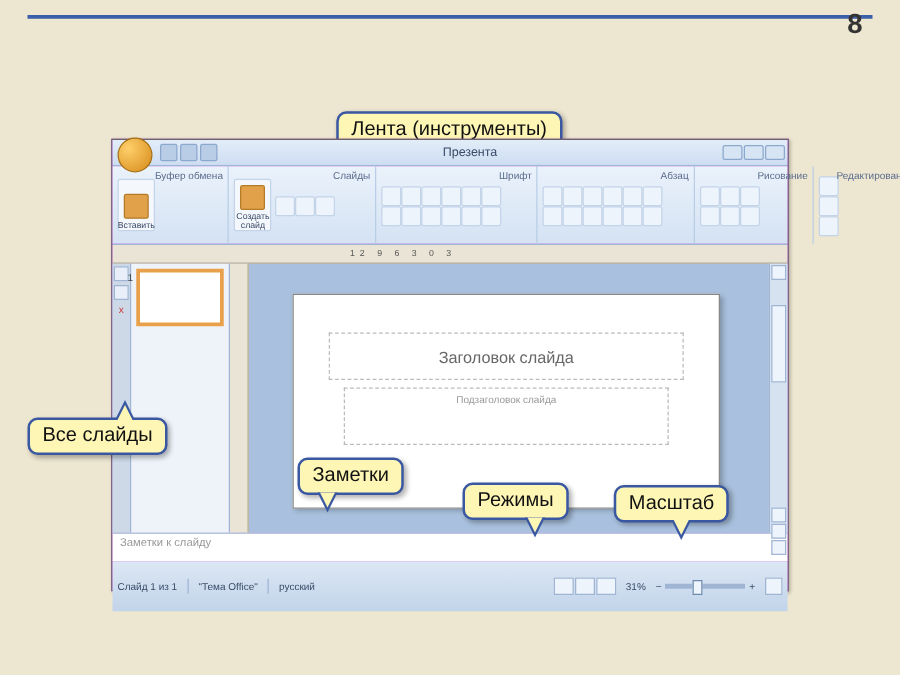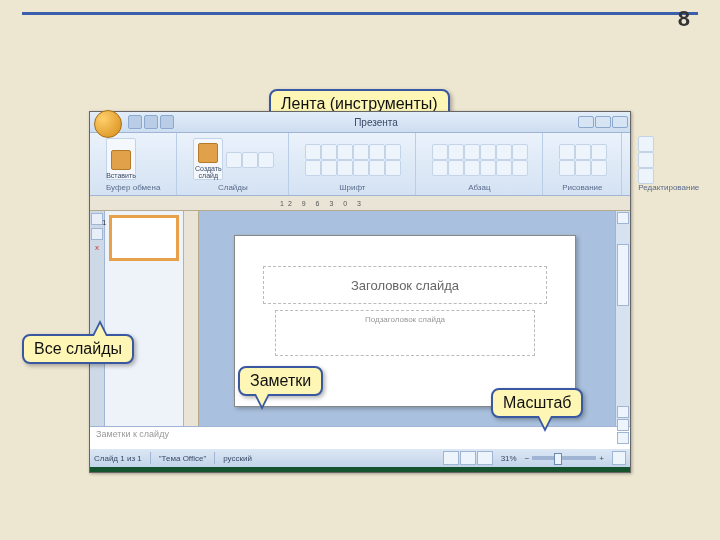--- a/index.html
+++ b/index.html
@@ -1,35 +1,35 @@
 <!DOCTYPE html>
 <html><head>
 <meta charset="utf-8">
 <style>
 html,body{margin:0;padding:0;width:720px;height:540px;font-family:Arial,sans-serif;background:#ede6d1;overflow:hidden}
 .page{position:relative;width:720px;height:540px;box-sizing:border-box;padding:12px 22px 0}
 .page-num{position:absolute;top:6px;right:30px;font-size:22px;font-weight:bold;color:#333}
 .title{font-size:26px;font-weight:bold;color:#333;margin:14px 0 4px}
 .rule{height:3px;background:#3b5fab;margin-bottom:10px}
-.shot{position:relative;width:540px;height:360px;margin:96px auto 0;border:1px solid #666;background:#14532d;box-shadow:1px 1px 3px rgba(0,0,0,.3)}
+.shot{position:relative;width:540px;height:360px;margin:96px auto 0;border:1px solid #666;background:#d946ef;box-shadow:1px 1px 3px rgba(0,0,0,.3)}
 
 .win-title{height:20px;background:linear-gradient(#e3edf9,#cdddf1);border-bottom:1px solid #9fb5d3;font-size:10px;color:#3a4a66;display:flex;align-items:center}
 .office-btn{width:26px;height:26px;border-radius:50%;background:radial-gradient(circle at 30% 30%,#ffcf6a,#d68b1a);margin:-3px 4px -6px 4px;border:1px solid #a56e12;flex-shrink:0}
 .qat{display:flex;gap:2px;margin-left:2px}
 .qat i{width:12px;height:12px;background:#b9cde6;border:1px solid #8ba8cd;border-radius:2px}
 .wt{flex:1;text-align:center;font-size:10px}
 .winbtns{display:flex;gap:1px;margin-right:2px}
 .winbtns i{width:14px;height:10px;background:#d7e4f3;border:1px solid #8ba8cd;border-radius:2px}
 
 .tabs{height:17px;background:linear-gradient(#dce8f6,#c7d9ef);display:flex;padding-left:34px;font-size:9px;color:#2a3b5c;border-bottom:1px solid #9fb5d3}
 .tab{padding:2px 6px 0;cursor:pointer}
 .tab.active{background:#e9f2fb;border:1px solid #aac0dc;border-bottom:none;border-radius:3px 3px 0 0;color:#c85a1c}
 
 .ribbon{height:62px;background:linear-gradient(#eaf2fb,#d4e2f3);border-bottom:1px solid #9fb5d3;display:flex;font-size:8px;color:#3a4a66}
-.group{border-right:1px solid #b9cde6;padding:2px 16px;display:flex;flex-direction:column;justify-content:space-between}
+.group{border-right:1px solid #b9cde6;padding:2px 4px;display:flex;flex-direction:row;justify-content:space-between}
 .group .gbody{display:flex;gap:3px;flex:1;align-items:center}
 .bigbtn{width:28px;height:40px;background:#f4f8fd;border:1px solid #c3d4e9;border-radius:2px;display:flex;flex-direction:column;align-items:center;justify-content:flex-end;font-size:7px}
 .bigbtn i{width:18px;height:18px;background:#e1a14a;border:1px solid #b47b26;border-radius:2px;margin-bottom:2px}
 .smbtns{display:grid;grid-template-columns:repeat(6,14px);grid-auto-rows:14px;gap:2px}
 .smbtns i,.sm2 i{width:14px;height:14px;background:#eef4fb;border:1px solid #c3d4e9;border-radius:2px}
 .sm2{display:grid;grid-template-columns:repeat(3,14px);grid-auto-rows:14px;gap:2px}
 .glabel{text-align:center;font-size:8px;color:#5a6c8c;padding:1px 0;white-space:nowrap}
 
 .ruler{height:14px;background:#e9e4d5;border-bottom:1px solid #b4ab8f;font-size:7px;display:flex;align-items:center;gap:18px;padding-left:190px;color:#555;letter-spacing:4px}
 
@@ -43,21 +43,21 @@
 .vruler{position:absolute;left:0;top:0;bottom:0;width:14px;background:#e9e4d5;border-right:1px solid #b4ab8f}
 .slide{position:absolute;left:50px;top:24px;width:340px;height:170px;background:#fff;border:1px solid #888;box-shadow:2px 2px 4px rgba(0,0,0,.25)}
 .slide .ttl{border:1px dashed #bbb;margin:30px 28px 6px;height:36px;display:flex;align-items:center;justify-content:center;font-size:13px;color:#666}
 .slide .sub{border:1px dashed #bbb;margin:4px 40px;height:40px;display:flex;align-items:flex-start;justify-content:center;font-size:8px;color:#999;padding-top:4px}
 .vscroll{position:absolute;right:0;top:0;bottom:0;width:14px;background:#d7e2f0;border-left:1px solid #9fb5d3}
 .vscroll i{display:block;width:10px;height:10px;background:#eef4fb;border:1px solid #9fb5d3;margin:1px auto}
 .vscroll .th{height:60px;margin-top:20px}
 
 .notes{height:18px;background:#fff;border-top:1px solid #9fb5d3;font-size:9px;color:#999;padding:2px 6px}
 
-.status{height:18px;background:linear-gradient(#dce7f4,#c2d4ea);display:flex;align-items:center;font-size:8px;color:#3a4a66;padding:0 4px;gap:8px}
+.status{height:18px;background:linear-gradient(#dce7f4,#c2d4ea);display:flex;align-items:center;font-size:8px;color:#3a4a66;padding:11px 4px;gap:8px}
 .status .s-sep{width:1px;height:12px;background:#9fb5d3}
 .status .spacer{flex:1}
 .views{display:flex;gap:1px}
 .views i{width:14px;height:12px;background:#eef4fb;border:1px solid #9fb5d3}
 .zoom{display:flex;align-items:center;gap:3px}
 .ztrack{width:64px;height:4px;background:#9fb5d3;position:relative}
 .ztrack::after{content:"";position:absolute;left:22px;top:-3px;width:6px;height:10px;background:#eef4fb;border:1px solid #6d89ad}
 
 .callout{position:absolute;background:#fdf6b5;border:2px solid #3a58a2;border-radius:8px;padding:4px 10px;font-size:16px;color:#111;white-space:nowrap;box-shadow:2px 2px 4px rgba(0,0,0,.3)}
 .callout .tail{position:absolute;width:0;height:0}
@@ -236,17 +236,21 @@
   </div>
 
   <div class="callout" style="left:22px;top:334px">
     <span>Все слайды</span>
     <div class="tail tail-up" style="left:68px;top:-16px"></div>
   </div>
   <div class="callout" style="left:238px;top:366px">
     <span>Заметки</span>
     <div class="tail tail-down" style="left:14px;bottom:-16px"></div>
   </div>
+  <div class="callout" style="left:370px;top:386px">
+    <span>Режимы</span>
+    <div class="tail tail-down" style="left:48px;bottom:-16px"></div>
+  </div>
   <div class="callout" style="left:491px;top:388px">
     <span>Масштаб</span>
     <div class="tail tail-down" style="left:44px;bottom:-16px"></div>
   </div>
 </div>
 
 </body></html>

